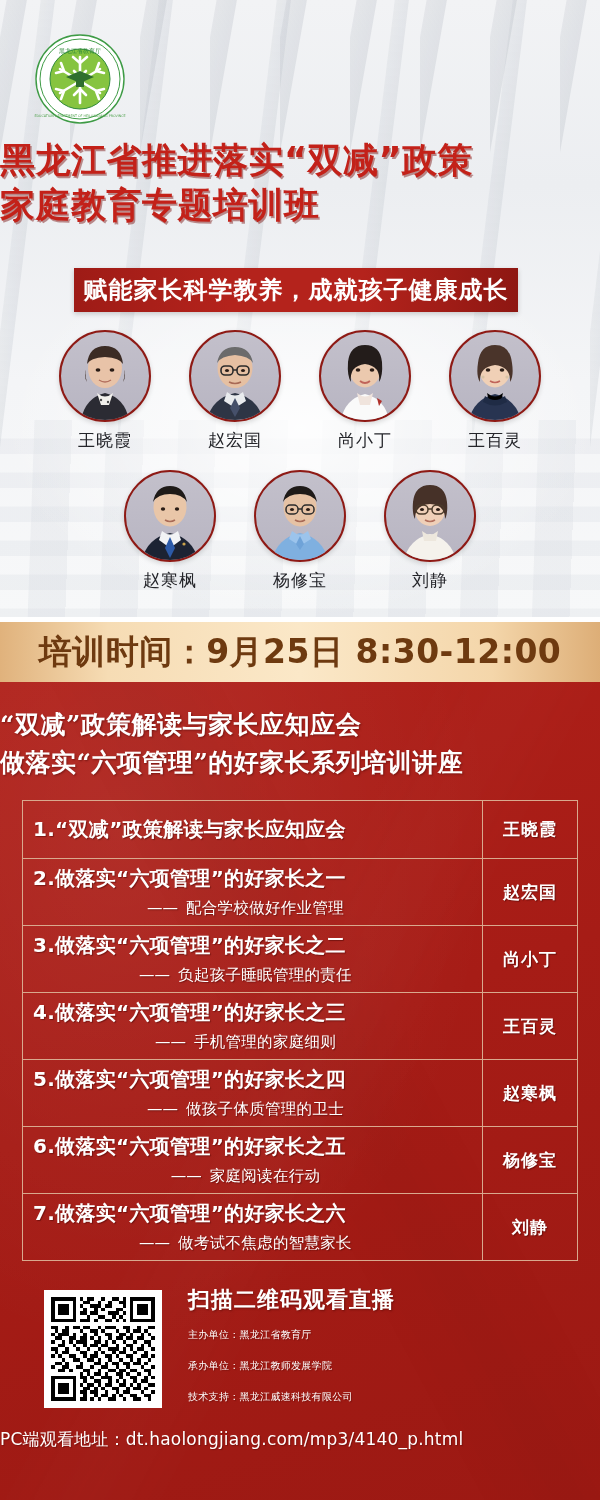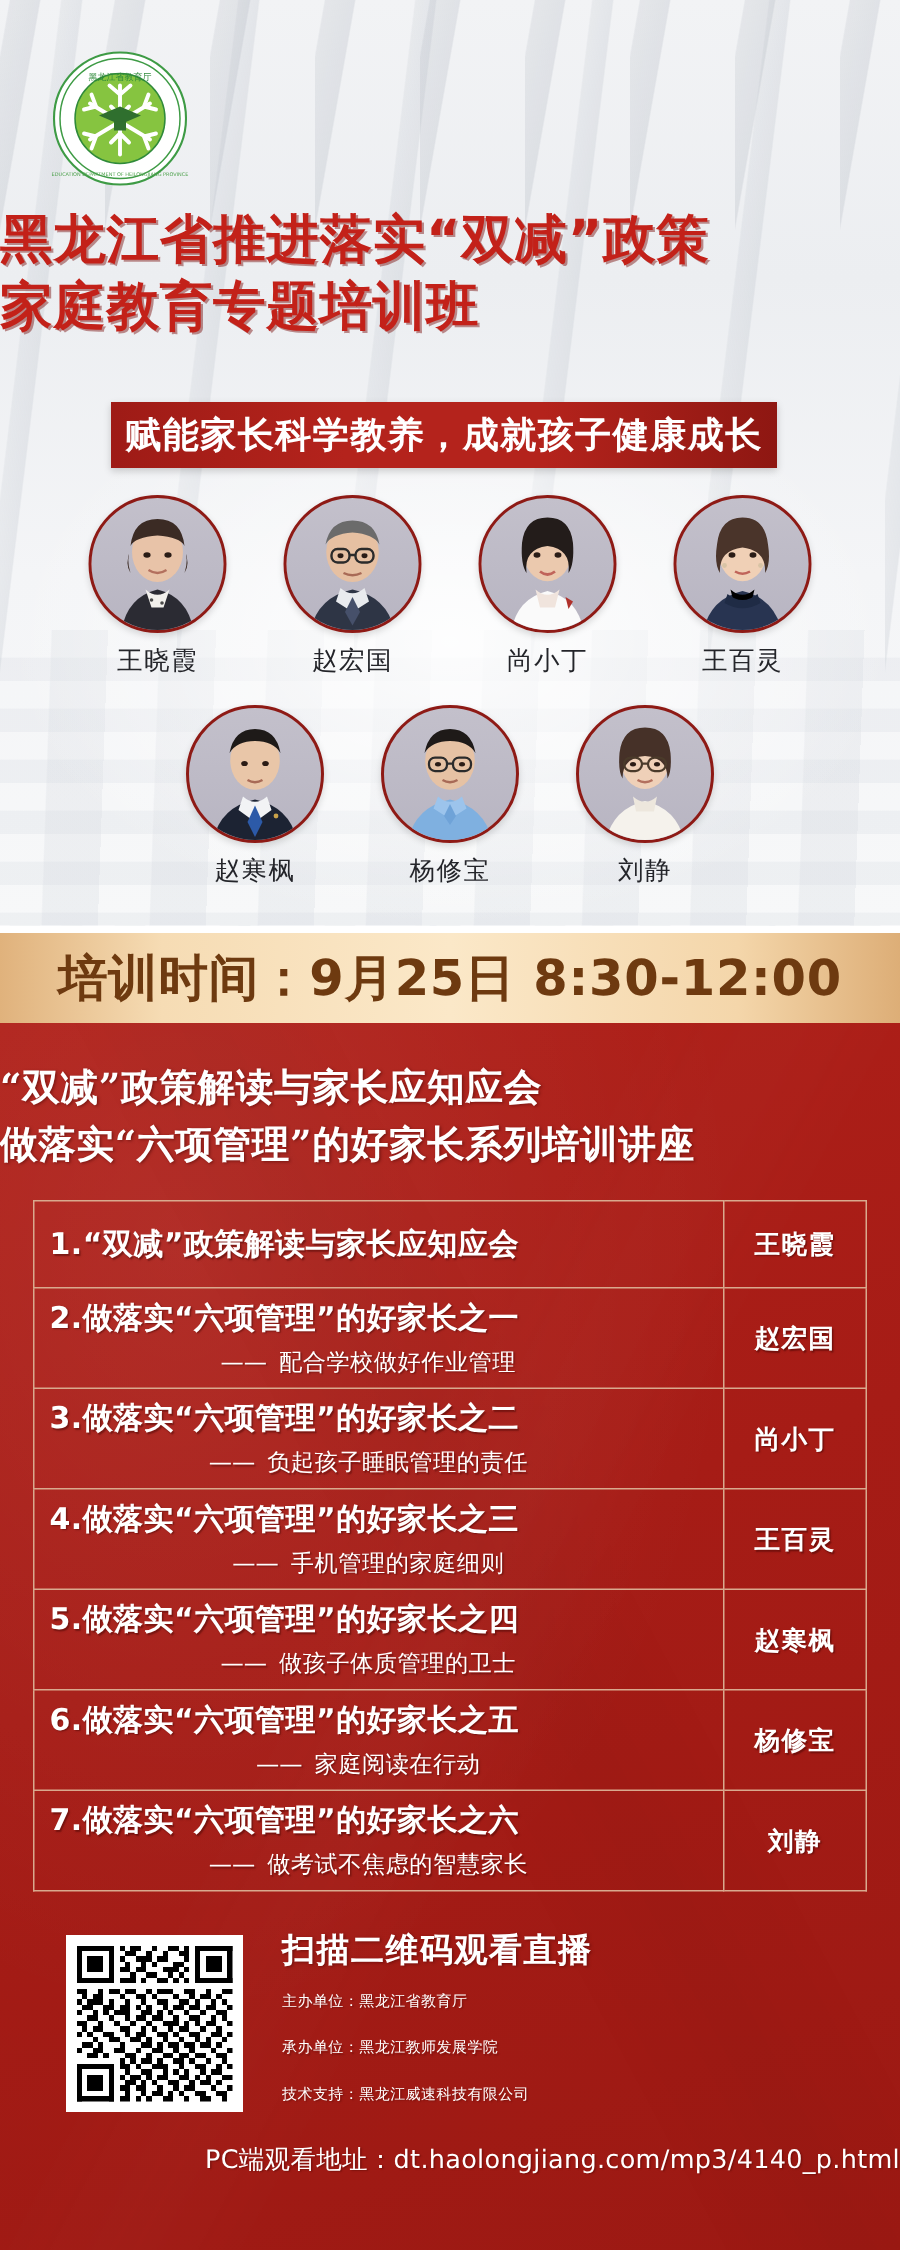--- a/index.html
+++ b/index.html
@@ -156,21 +156,21 @@
     color:#fff;font-weight:bold;font-size:22px;letter-spacing:1px;
     text-shadow:1px 1px 2px rgba(70,5,3,.5);
     font-family:"DejaVu Sans","Liberation Sans",sans-serif;
   }
   .fmeta .ln{
     margin-top:9px;color:#fff;font-size:10px;letter-spacing:.3px;line-height:22px;
     font-family:Liberation Sans, sans-serif;
     text-shadow:1px 1px 1px rgba(70,5,3,.4);
   }
   .pcline{
-    position:relative;z-index:3;margin-top:20px;text-align:right;
+    position:relative;z-index:3;margin-top:20px;text-align:left;
     color:#fff;font-size:17px;letter-spacing:.2px;
     font-family:"DejaVu Sans","Liberation Sans",sans-serif;
     text-shadow:1px 1px 1px rgba(70,5,3,.4);
   }
 </style>
 </head>
 <body>
 
 <div class="poster">
 

